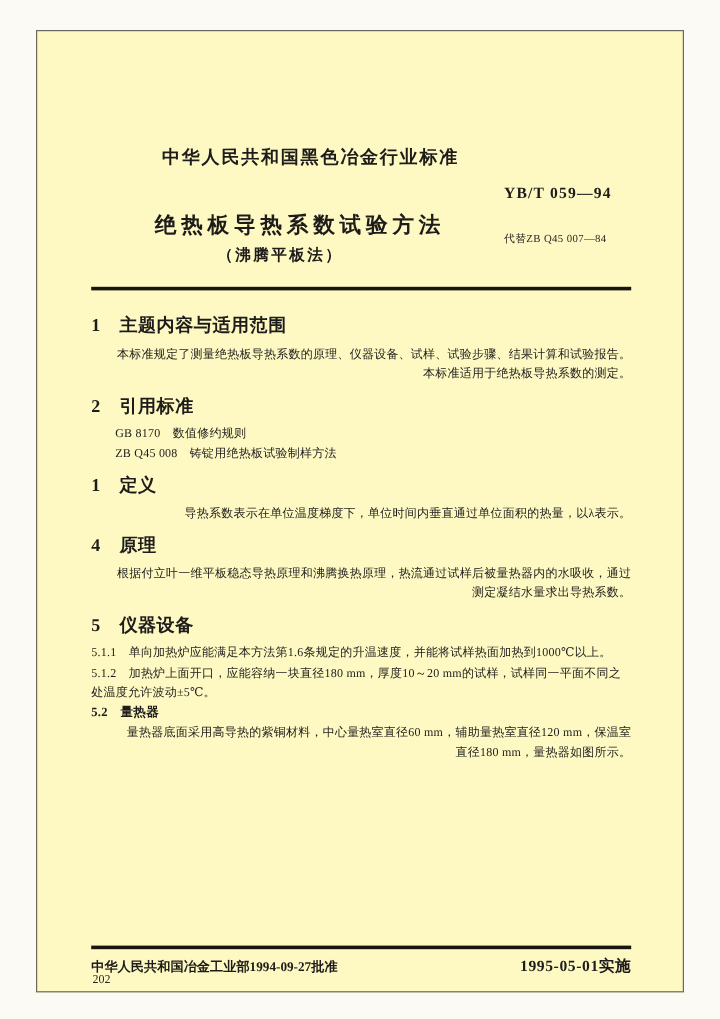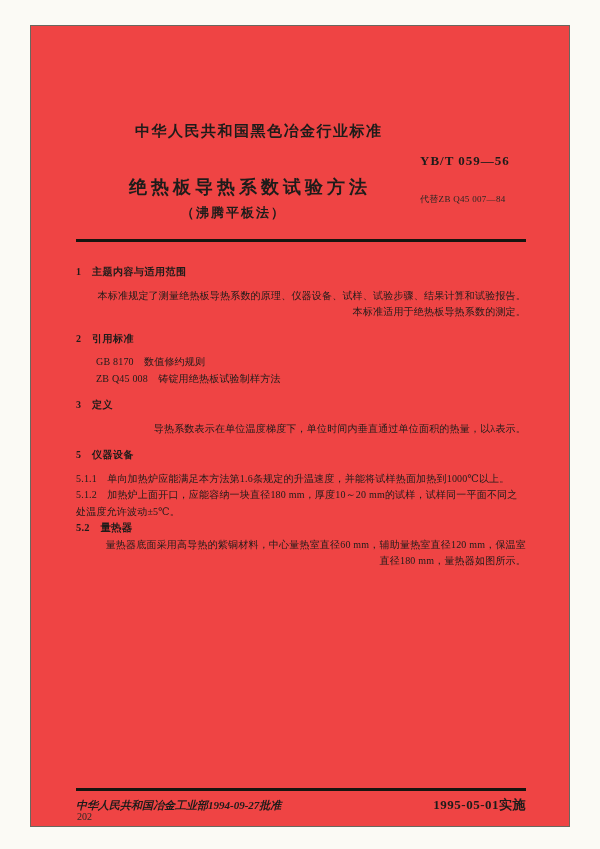--- a/index.html
+++ b/index.html
@@ -9,21 +9,21 @@
     background: #fbfaf5;
     font-family: "Liberation Serif", "DejaVu Serif", serif;
     color: #1e1c1a;
     position: relative;
     overflow: hidden;
   }
   .frame {
     position: absolute; left: 30px; top: 25px;
     width: 540px; height: 802px;
     border: 1px solid #6a675f;
-    background: #ef4444;
+    background: #fef9c3;
   }
   
   .std-type {
     position: absolute; left: 104px; top: 96px;
     font-size: 15px; font-weight: bold; letter-spacing: 1.5px; white-space: nowrap;
   }
   .std-number {
     position: absolute; left: 389px; top: 127px;
     font-size: 13px; font-weight: 600; letter-spacing: 1px; white-space: nowrap;
   }
@@ -42,50 +42,50 @@
   .rule {
     position: absolute; left: 45px; width: 450px; top: 213px; height: 3px;
     background: #17150f;
   }
   
   .doc-body {
     position: absolute; left: 45px; width: 450px; top: 228px;
     font-size: 10px; line-height: 16.5px; letter-spacing: 0.2px;
   }
   .sec-heading {
-    font-size: 10px; font-weight: bold; margin: 10px 0 7px; letter-spacing: 0.5px;
+    font-size: 15px; font-weight: bold; margin: 10px 0 7px; letter-spacing: 0.5px;
   }
   .para { text-indent: 2em; text-align: right; }
   .indent-line { padding-left: 2em; }
   .flush { }
   .subhead { font-weight: bold; font-size: 10.5px; }
   
   .footer-rule {
     position: absolute; left: 45px; width: 450px; top: 762px; height: 2.5px;
     background: #17150f;
   }
   .footer-row {
     position: absolute; left: 45px; width: 450px; top: 770px;
     display: flex; justify-content: space-between; align-items: baseline;
   }
-  .approval { font-size: 11px; font-weight: bold; white-space: nowrap; font-style: italic; }
+  .approval { font-size: 11px; font-weight: bold; white-space: nowrap; }
   .implementation { font-size: 13px; font-weight: bold; letter-spacing: 0.5px; white-space: nowrap; }
   .page-number {
     position: absolute; left: 46px; top: 785px; font-size: 10px; color: #2a2824; text-align: center;
   }
 </style>
 </head>
 <body>
 
 <div class="page">
   <div class="frame">
 
     <div>
       <div class="std-type">中华人民共和国黑色冶金行业标准</div>
-      <div class="std-number">YB/T  059—56</div>
+      <div class="std-number">YB/T  059—94</div>
       <div class="doc-title">绝热板导热系数试验方法</div>
       <div class="replaces">代替ZB Q45 007—84</div>
       <div class="subtitle">（沸腾平板法）</div>
       <div class="rule"></div>
     </div>
 
     <div class="doc-body">
 
       <div class="section">
         <div class="sec-heading">1　主题内容与适用范围</div>
@@ -93,24 +93,28 @@
         <div class="para">本标准适用于绝热板导热系数的测定。</div>
       </div>
 
       <div class="section">
         <div class="sec-heading">2　引用标准</div>
         <div class="indent-line">GB 8170　数值修约规则</div>
         <div class="indent-line">ZB Q45 008　铸锭用绝热板试验制样方法</div>
       </div>
 
       <div class="section">
-        <div class="sec-heading">3　定义</div>
+        <div class="sec-heading">1　定义</div>
         <div class="para">导热系数表示在单位温度梯度下，单位时间内垂直通过单位面积的热量，以λ表示。</div>
       </div>
 
+      <div class="section">
+        <div class="sec-heading">4　原理</div>
+        <div class="para">根据付立叶一维平板稳态导热原理和沸腾换热原理，热流通过试样后被量热器内的水吸收，通过测定凝结水量求出导热系数。</div>
+      </div>
 
       <div class="section">
         <div class="sec-heading">5　仪器设备</div>
         <div class="flush">5.1.1　单向加热炉应能满足本方法第1.6条规定的升温速度，并能将试样热面加热到1000℃以上。</div>
         <div class="flush">5.1.2　加热炉上面开口，应能容纳一块直径180 mm，厚度10～20 mm的试样，试样同一平面不同之处温度允许波动±5℃。</div>
         <div class="subhead">5.2　量热器</div>
         <div class="para">量热器底面采用高导热的紫铜材料，中心量热室直径60 mm，辅助量热室直径120 mm，保温室直径180 mm，量热器如图所示。</div>
       </div>
 
     </div>

